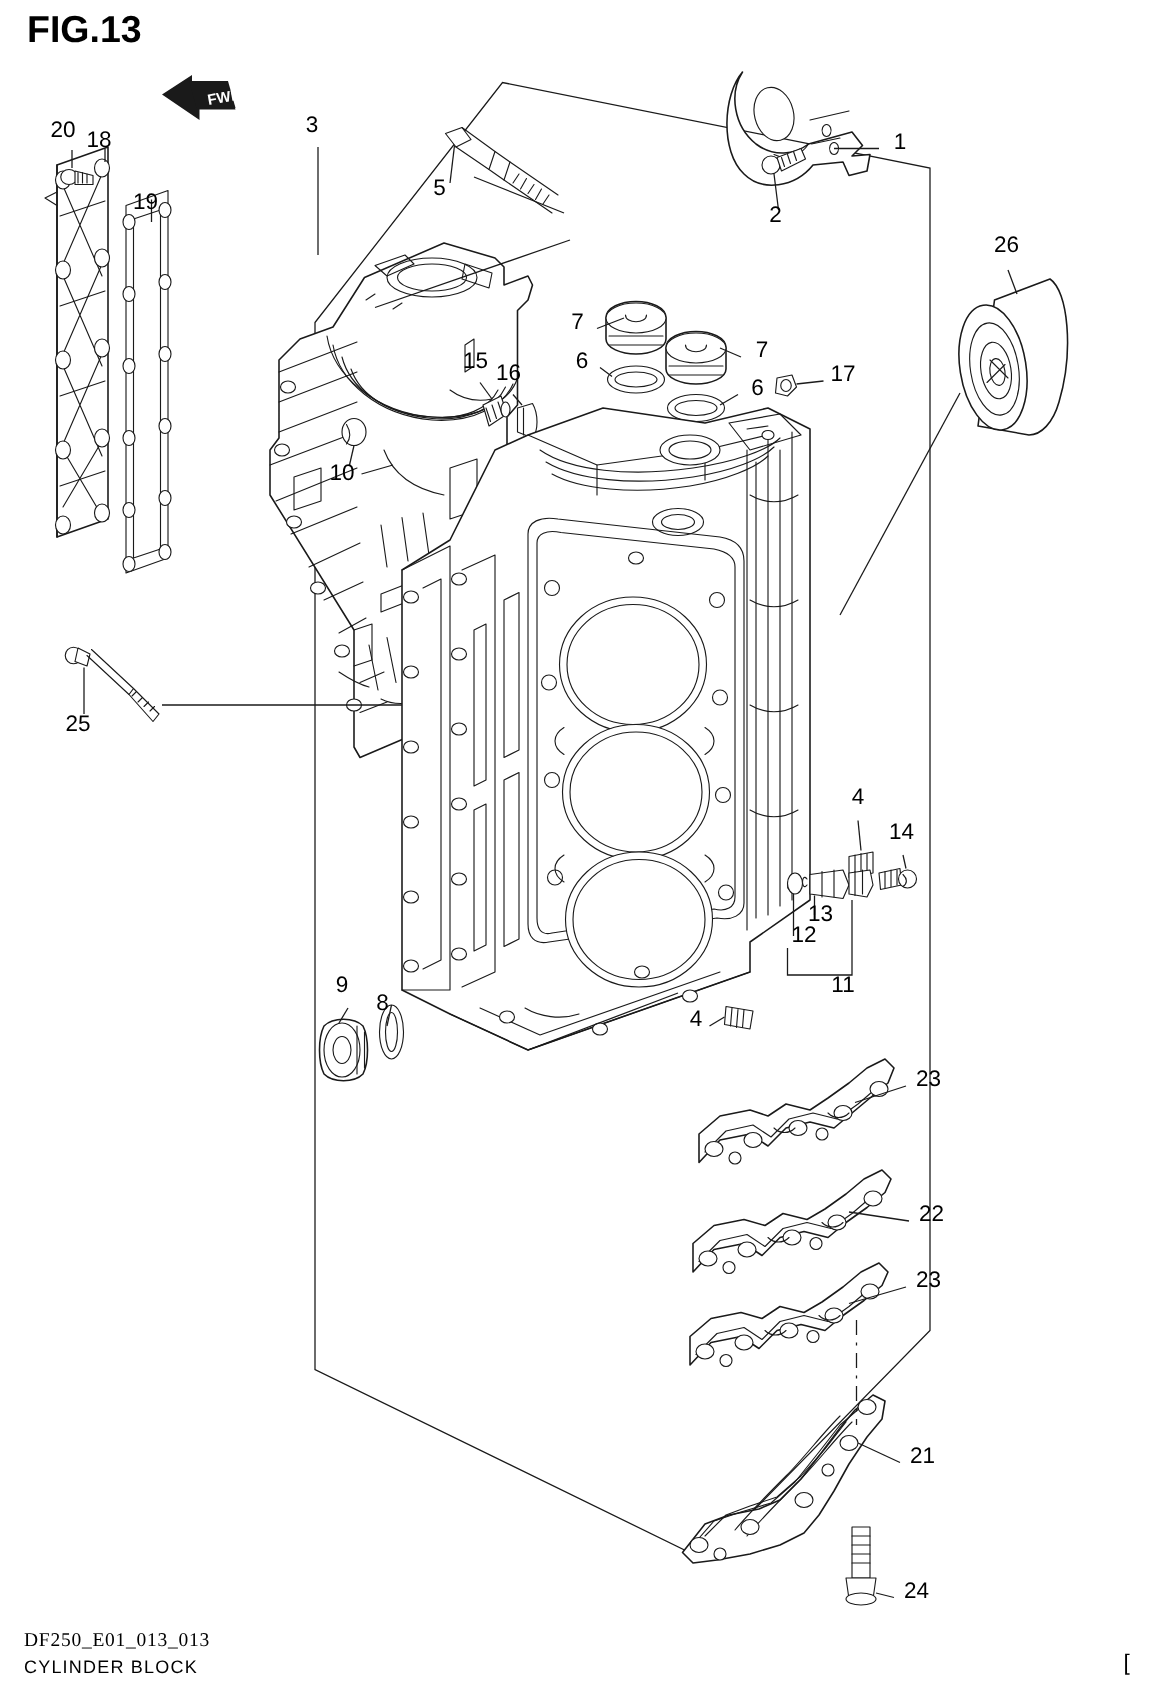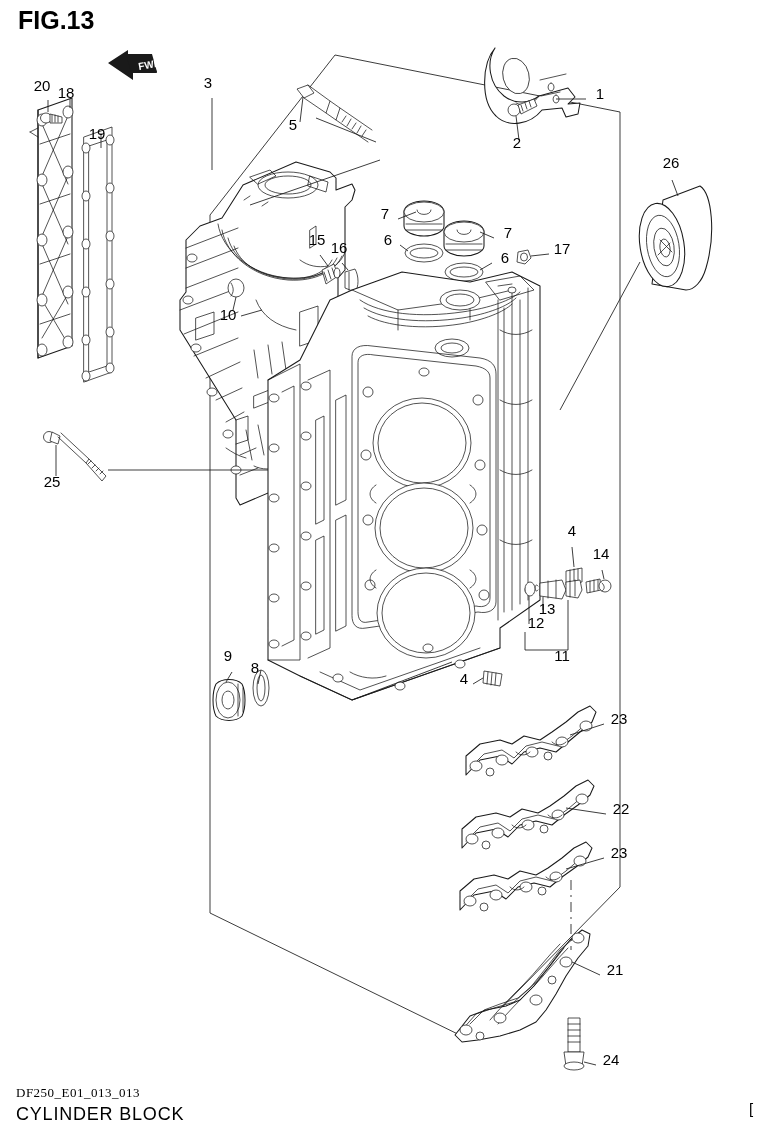--- a/index.html
+++ b/index.html
@@ -22,21 +22,21 @@
   }
 
   
   .footer-code{
     position:absolute;left:16px;top:1085px;
     font-size:13px;letter-spacing:.5px;
     font-family:Liberation Serif, serif;
   }
   .footer-name{
     position:absolute;left:16px;top:1104px;
-    font-size:18px;letter-spacing:.8px;
+    font-size:12px;letter-spacing:.8px;
     font-family:"Liberation Sans", sans-serif;
   }
   .corner-bracket{
     position:absolute;left:749px;top:1100px;
     font-size:15px;font-family:"Liberation Sans", sans-serif;
   }
 
   
   #art{position:absolute;left:0;top:0;width:767px;height:1137px;}
 

